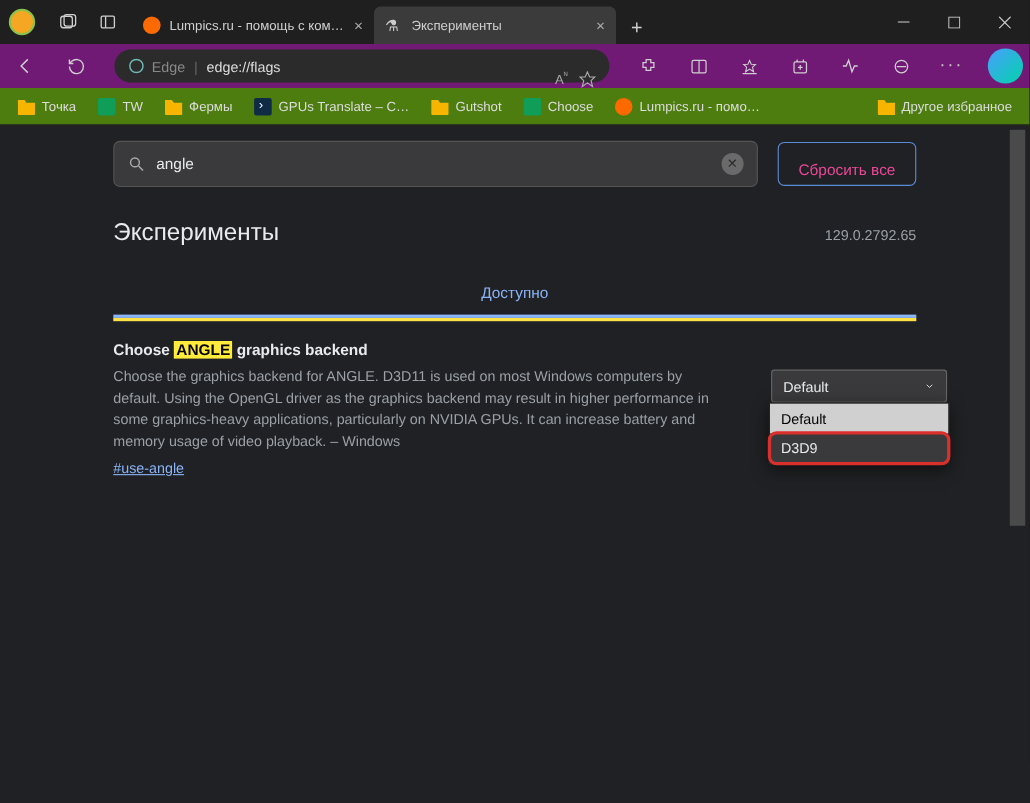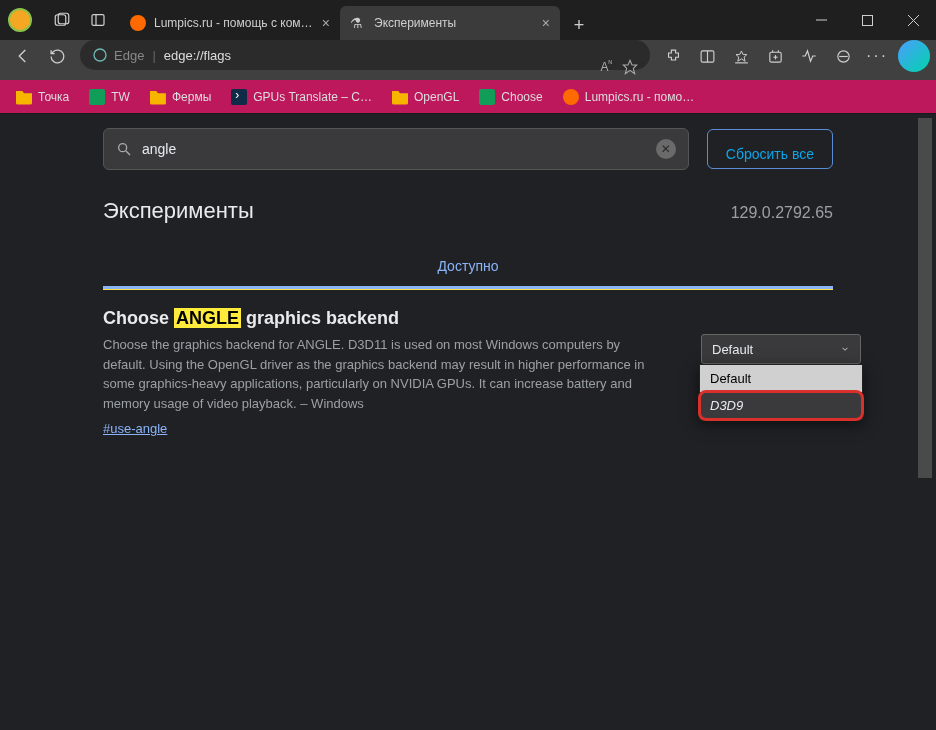--- a/index.html
+++ b/index.html
@@ -16,72 +16,72 @@
 .tab .favicon { width:16px; height:16px; margin-right:8px; flex:none; }
 .tab .label { white-space:nowrap; overflow:hidden; text-overflow:ellipsis; flex:1; }
 .tab .close { margin-left:8px; color:#aaa; font-size:14px; flex:none; }
 .tab.inactive .favicon.orange { border-radius:50%; background:#ff6a00; }
 .tab.active .favicon.flask::before { content:"⚗"; font-size:14px; color:#ccc; }
 .newtab { width:30px; height:30px; display:flex; align-items:center; justify-content:center; color:#cfcfcf; font-size:18px; margin-left:4px; cursor:pointer; }
 .wincontrols { margin-left:auto; display:flex; }
 .wincontrols div { width:46px; height:40px; display:flex; align-items:center; justify-content:center; color:#cfcfcf; font-size:12px; cursor:pointer; }
 
 
-.toolbar { height:40px; background:#404040; display:flex; align-items:flex-start; padding:0 6px; gap:0; }
+.toolbar { height:40px; background:#701a75; display:flex; align-items:center; padding:0 6px; gap:12px; }
 .tbtn { width:34px; height:32px; display:flex; align-items:center; justify-content:center; color:#cfcfcf; border-radius:4px; cursor:pointer; }
 .addressbar { flex:1; height:30px; background:#2b2b2b; border-radius:15px; display:flex; align-items:center; padding:0 12px; margin:0 6px; color:#aaa; font-size:13px; }
 .addressbar .edge-ic { color:#7cc; margin-right:6px; display:flex; }
 .addressbar .proto { color:#888; }
 .addressbar .sep { color:#666; margin:0 8px; }
 .addressbar .path { color:#ddd; }
 .addr-actions { margin-left:auto; display:flex; gap:10px; color:#888;margin-top:23px; }
 .copilot { width:32px; height:32px; border-radius:50%; background:linear-gradient(135deg,#4a9eff,#00d4aa); margin-left:4px; cursor:pointer; }
 
 
-.bmbar { height:34px; background:#be185d; display:flex; align-items:center; padding:0 8px; gap:4px; border-bottom:1px solid #1a1a1a;text-align:right; }
+.bmbar { height:34px; background:#4d7c0f; display:flex; align-items:center; padding:0 8px; gap:4px; border-bottom:1px solid #1a1a1a;text-align:right; }
 .bm { display:flex; align-items:center; padding:4px 8px; font-size:12px; color:#ddd; border-radius:4px; cursor:pointer; gap:6px; }
 .bm .ic { width:16px; height:16px; flex:none; }
 .ic.folder { background:#f7b500; border-radius:2px; clip-path:polygon(0 15%,40% 15%,50% 30%,100% 30%,100% 100%,0 100%); }
 .ic.sheets { background:#0f9d58; border-radius:2px; }
 .ic.deepl { background:#0f2b46; border-radius:2px; position:relative; }
 .ic.deepl::after{ content:"›"; color:#fff; font-size:12px; position:absolute; left:4px; top:-1px; }
 .ic.orange { background:#ff6a00; border-radius:50%; }
 .bm.other { margin-left:auto; }
 
 
 .page { position:absolute; top:114px; left:0; right:0; bottom:0; background:#202124; display:flex; justify-content:center; overflow:hidden; }
 .page-inner { width:730px; margin-top:14px; }
 .searchrow { display:flex; gap:18px; align-items:center; margin-bottom:28px; }
 .searchbox { flex:1; height:42px; background:#3a3a3c; border:1px solid #555; border-radius:6px; display:flex; align-items:center; padding:0 12px; }
 .searchbox .sic { color:#aaa; margin-right:10px; }
 .searchbox input { flex:1; background:none; border:none; outline:none; color:#e8eaed; font-size:14px; }
 .searchbox .clear { width:20px; height:20px; background:#6a6a6a; border-radius:50%; color:#2b2b2b; display:flex; align-items:center; justify-content:center; font-size:12px; cursor:pointer; }
-.resetbtn { height:40px; padding:16px 18px; border:1px solid #5a8dd6; color:#0ea5e9; background:none; border-radius:6px; font-size:14px; cursor:pointer; }
+.resetbtn { height:40px; padding:16px 18px; border:1px solid #5a8dd6; color:#ec4899; background:none; border-radius:6px; font-size:14px; cursor:pointer; }
 
 .h1row { display:flex; align-items:baseline; justify-content:space-between; margin-bottom:22px; }
 .h1row h1 { color:#e8eaed; font-size:22px; font-weight:400; }
-.ver { color:#9aa0a6; font-size:16px; }
-
-.tabsrow { display:flex; border-bottom:1px solid #fde047; }
+.ver { color:#9aa0a6; font-size:13px; }
+
+.tabsrow { display:flex; border-bottom:3px solid #fde047; }
 .tabsrow .ptab { flex:1; text-align:center; padding:12px 0; font-size:14px; cursor:pointer; }
 .tabsrow .ptab.active { color:#8ab4f8; border-bottom:3px solid #8ab4f8; }
 .tabsrow .ptab.inactive { color:#9aa0a6; }
 
 .flag { display:flex; padding:18px 0; gap:16px; }
 .flag-body { flex:1; }
-.flag-title { color:#e8eaed; font-size:18px; font-weight:600; margin-bottom:6px; }
+.flag-title { color:#e8eaed; font-size:14px; font-weight:600; margin-bottom:6px; }
 .flag-title .hl { background:#ffeb3b; color:#000; padding:0 2px; }
 .flag-desc { color:#9aa0a6; font-size:13px; line-height:1.5; }
 .flag-link { color:#8ab4f8; font-size:13px; text-decoration:underline; display:inline-block; margin-top:8px; cursor:pointer; }
 .flag-ctrl { width:132px; position:relative; padding-top:26px;margin-left:28px; }
 .selbox { width:160px; height:30px; background:#3a3a3c; border:1px solid #666; color:#e8eaed; font-size:13px; display:flex; align-items:center; justify-content:space-between; padding:0 10px; border-radius:3px; cursor:pointer; }
 .dropdown { position:absolute; top:56px; left:-2px; width:164px; background:#3a3a3c; border:1px solid #222; box-shadow:0 4px 14px rgba(0,0,0,.6); z-index:10; }
 .dropdown .opt { padding:6px 10px; font-size:13px; color:#e8eaed; cursor:pointer; }
 .dropdown .opt.sel { background:#d0d0d0; color:#000; }
-.dropdown .opt.ring { outline:3px solid #d9302c; outline-offset:-1px; border-radius:6px;font-style:italic; }
+.dropdown .opt.ring { outline:3px solid #d9302c; outline-offset:-1px; border-radius:6px; }
 
 .scrollbar-v { position:absolute; right:4px; top:118px; width:14px; bottom:6px; }
 .scroll-thumb { width:14px; height:360px; background:#4a4a4a; border-radius:0; }
 
 svg { display:block; }
 </style>
 </head>
 <body>
 
 <div class="titlebar">
@@ -215,29 +215,33 @@
   <div class="bm">
       <div class="ic folder"></div>
       <span>Фермы</span>
     </div>
   <div class="bm">
       <div class="ic deepl"></div>
       <span>GPUs Translate – C…</span>
     </div>
   <div class="bm">
       <div class="ic folder"></div>
-      <span>OpenGL</span>
+      <span>Gutshot</span>
     </div>
   <div class="bm">
       <div class="ic sheets"></div>
       <span>Choose</span>
     </div>
   <div class="bm">
       <div class="ic orange"></div>
       <span>Lumpics.ru - помо…</span>
+    </div>
+  <div class="bm other">
+      <div class="ic folder"></div>
+      <span>Другое избранное</span>
     </div>
 </div>
 
 <div class="page">
   <div class="page-inner">
     <div class="searchrow">
       <div class="searchbox">
         <span class="sic">
           <svg width="16" height="16" viewBox="0 0 24 24" fill="none" stroke="currentColor" stroke-width="2">
               <circle cx="10" cy="10" r="6"></circle>

